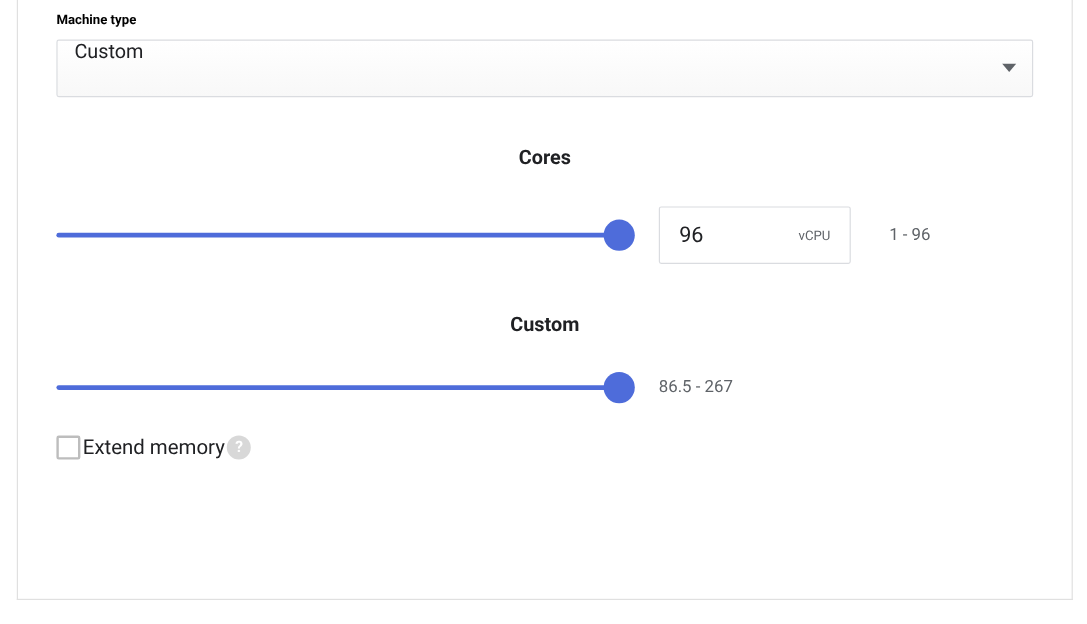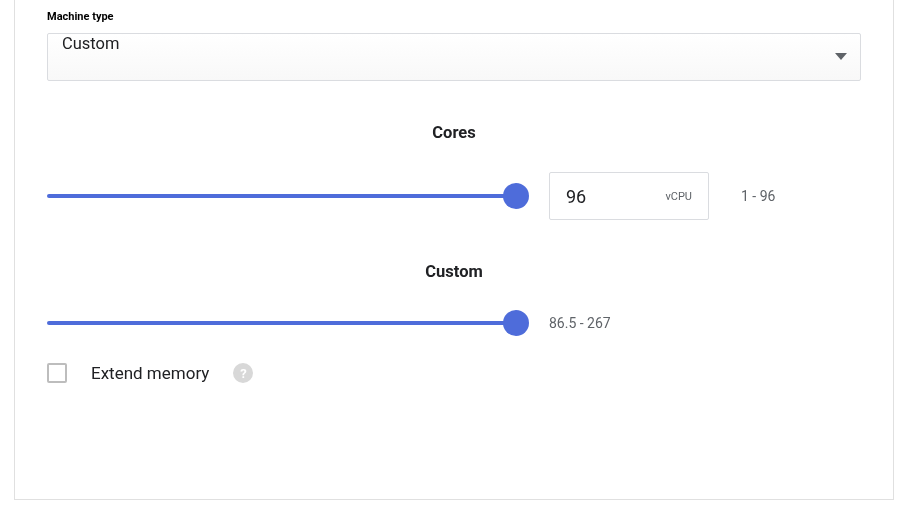--- a/index.html
+++ b/index.html
@@ -122,21 +122,21 @@
     }
     .range-text {
       font-size: 14px;
       color: #5f6368;
       white-space: nowrap;
     }
     .extend-row {
       margin-top: 28px;
       display: flex;
       align-items: center;
-      gap: 24px;
+      gap: 2px;
     }
     .chk {
       width: 20px;
       height: 20px;
       border: 2px solid #bdbdbd;
       border-radius: 2px;
       background: #fff;
       cursor: pointer;
     }
     .extend-label {

